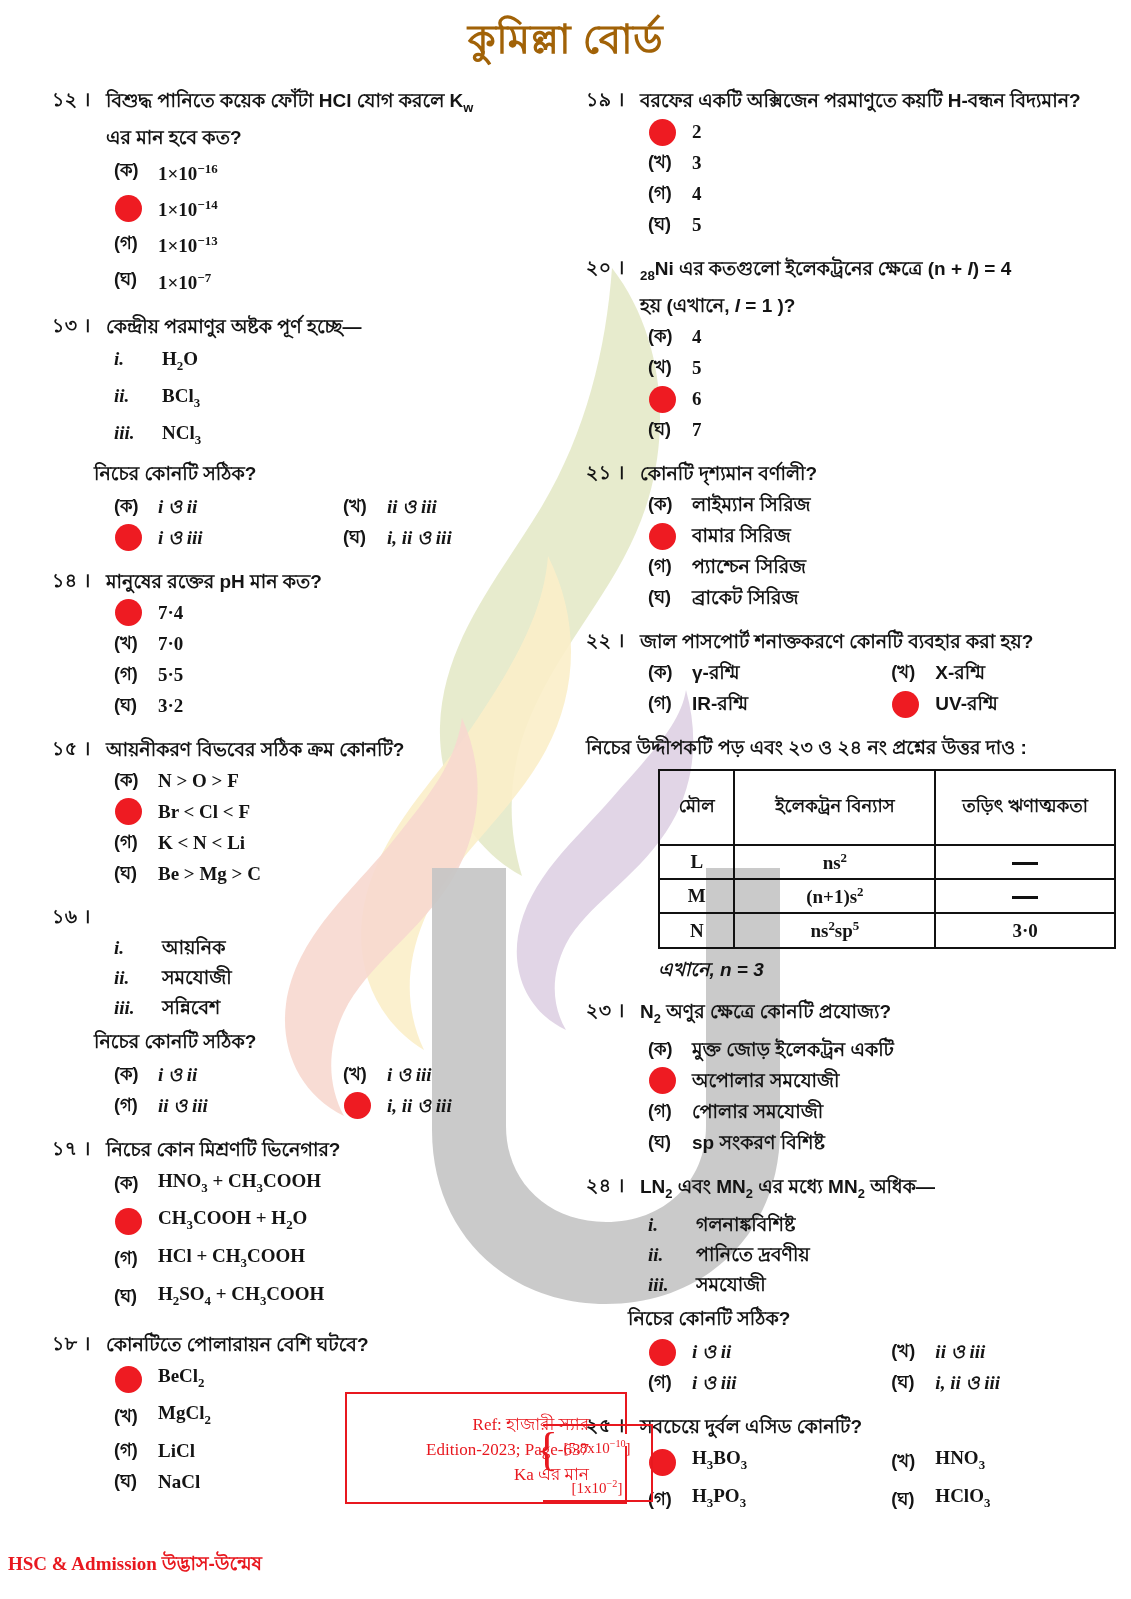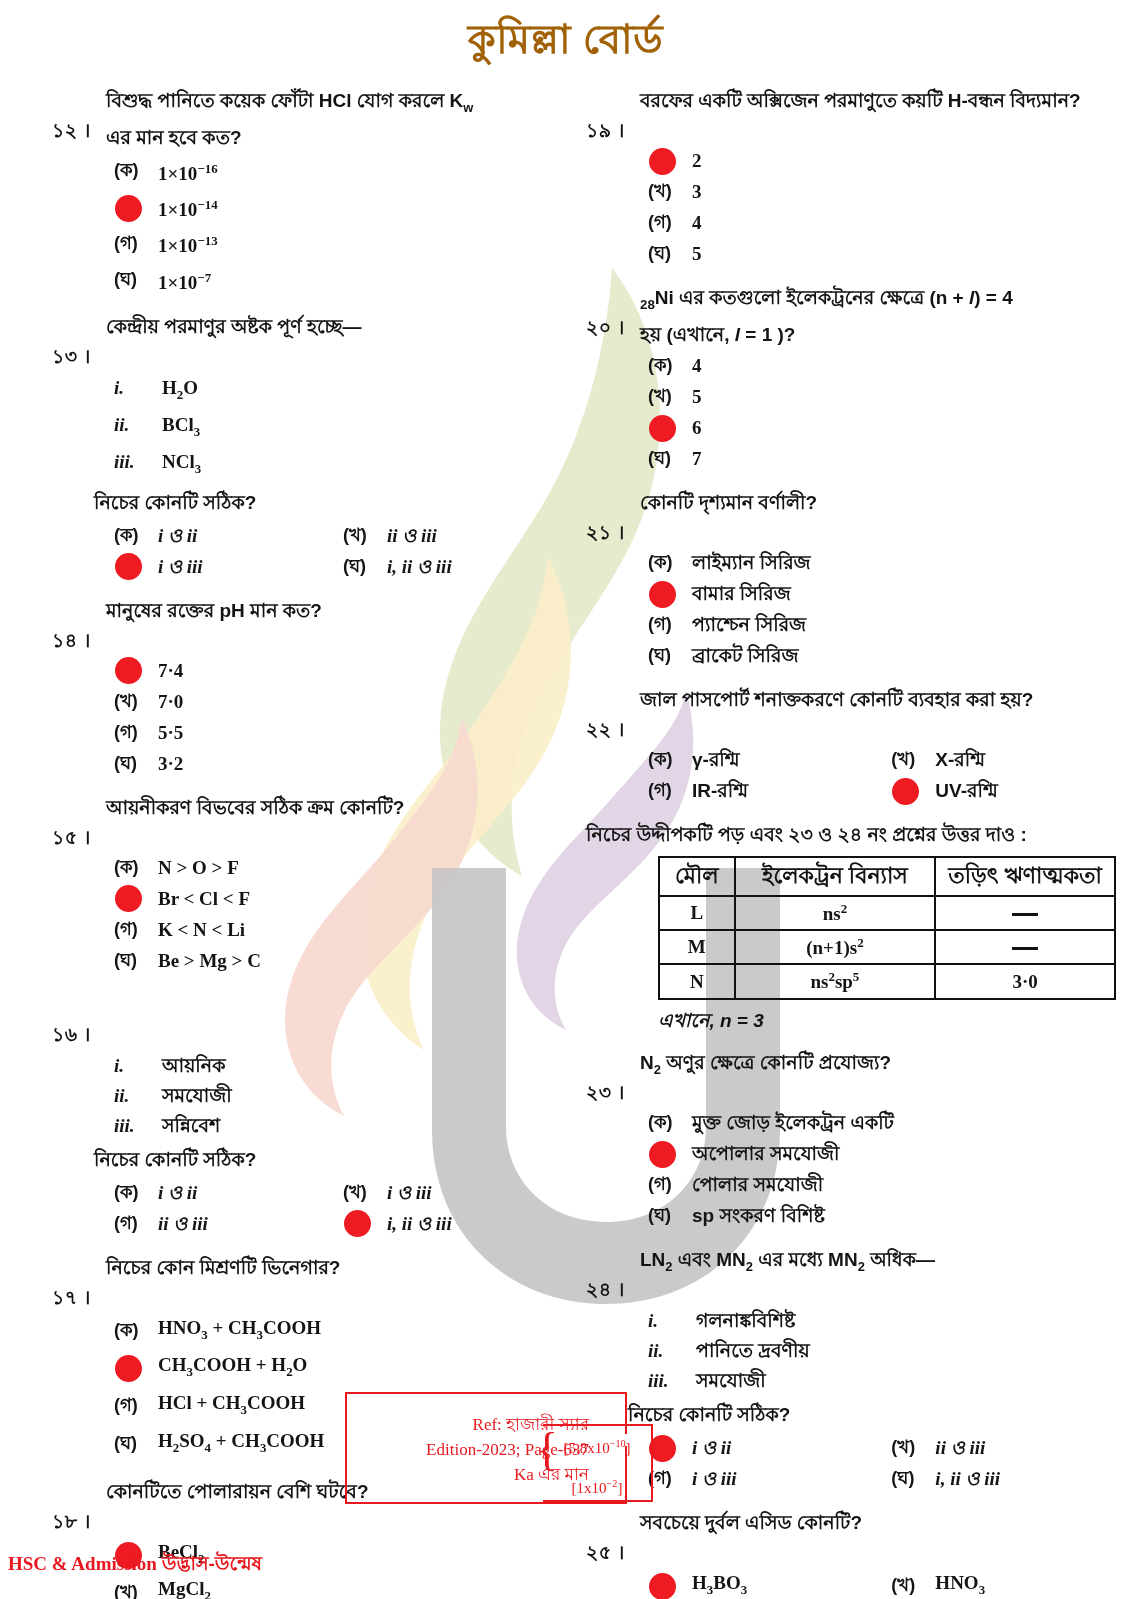--- a/index.html
+++ b/index.html
@@ -19,21 +19,21 @@
   }
   
   .col{position:absolute;top:86px;z-index:3;}
   .col-left{left:52px;width:520px;}
   .col-right{left:586px;width:530px;}
 
   .q{position:relative;margin-bottom:14px;}
   .qhead{display:flex;align-items:flex-start;}
   .qnum{
     flex:0 0 54px;font-family:"Liberation Sans",sans-serif;font-weight:bold;
-    font-size:19px;line-height:28px;letter-spacing:.5px;margin-top:31px;
+    font-size:19px;line-height:28px;letter-spacing:.5px;
   }
   .qtext{
     flex:1;font-family:"Liberation Sans",sans-serif;font-weight:bold;
     font-size:19px;line-height:30px;
   }
 
   
   .stems{margin:2px 0 4px 62px;}
   .stem{display:flex;line-height:30px;font-size:19px;}
   .stem .rn{flex:0 0 48px;font-style:italic;font-weight:bold;font-family:"Liberation Serif",serif;}
@@ -68,21 +68,21 @@
   sup{font-size:.68em;}
 
   
   .stim-table{
     margin:6px 0 0 72px;border-collapse:collapse;background:transparent;
   }
   .stim-table th,.stim-table td{
     border:2px solid #111;text-align:center;padding:4px 8px;
     font-family:"Liberation Serif",serif;font-weight:bold;font-size:19px;
   }
-  .stim-table th{font-family:"Liberation Sans",sans-serif;font-size:22px;padding:0 10px;}
+  .stim-table th{font-family:"Liberation Sans",sans-serif;font-size:18px;padding:21px 10px;}
   .stim-table td.el{width:58px;}
   .stim-table td.cfg{width:186px;}
   .stim-table td.en{width:164px;}
   .dash{display:inline-block;width:26px;border-top:3px solid #111;vertical-align:middle;}
   .note-n{
     margin:6px 0 10px 0;width:445px;margin-left:72px;
     font-family:"Liberation Sans",sans-serif;font-weight:bold;font-size:19px;font-style:italic;
   }
 
   
@@ -373,21 +373,21 @@
           <span class="lab">(ঘ)</span>
           <span class="otext">5</span>
         </div>
     </div>
   </div>
 
   <div class="q">
     <div class="qhead">
       <div class="qnum">২০ ।</div>
       <div class="qtext">
-        <sub style="font-size:.7em;">28</sub>Ni <span style="font-family:Liberation Sans, sans-serif;text-align:right;">এর কতগুলো ইলেকট্রনের ক্ষেত্রে</span> (n&nbsp;+&nbsp;<i>l</i>)&nbsp;=&nbsp;4<br>
+        <sub style="font-size:.7em;">28</sub>Ni <span style="font-family:Liberation Serif, serif;text-align:right;">এর কতগুলো ইলেকট্রনের ক্ষেত্রে</span> (n&nbsp;+&nbsp;<i>l</i>)&nbsp;=&nbsp;4<br>
         <span style="font-family:'Liberation Sans',sans-serif;">হয় (এখানে,</span> <i>l</i> = 1 )?
       </div>
     </div>
     <div class="opts">
       <div class="opt">
           <span class="lab">(ক)</span>
           <span class="otext">4</span>
         </div>
       <div class="opt">
           <span class="lab">(খ)</span>

